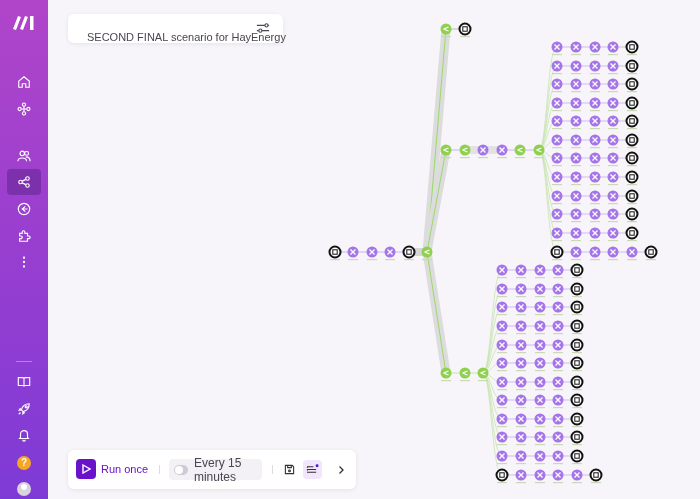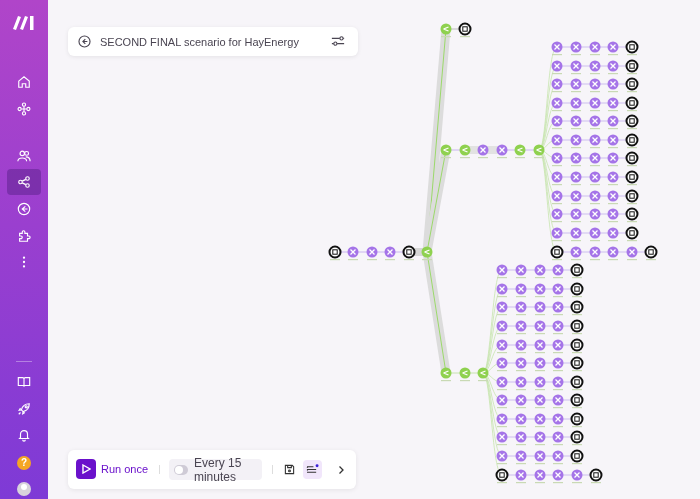--- a/index.html
+++ b/index.html
@@ -11,22 +11,22 @@
   .nav-item { position: absolute; left: 7px; width: 34px; height: 26px; border-radius: 4px;
     display: flex; align-items: center; justify-content: center; cursor: pointer; }
   .nav-item.active { background: rgba(60,20,110,0.35); }
   .nav-item svg { width: 14px; height: 14px; }
   .divider { position: absolute; left: 16px; top: 361px; width: 16px; height: 1px; background: rgba(255,255,255,0.35); }
   .help { position: absolute; left: 17px; top: 456px; width: 14px; height: 14px; border-radius: 50%;
     background: #f5a623; color: #fff; font-size: 10px; font-weight: bold; text-align: center; line-height: 14px; }
   .avatar { position: absolute; left: 17px; top: 482px; width: 14px; height: 14px; border-radius: 50%;
     background: #d8d3dc; overflow: hidden; }
   .avatar::after { content: ""; position: absolute; left: 4px; top: 2px; width: 6px; height: 6px; border-radius: 50%; background: #fff; }
-  .title-card { position: absolute; left: 68px; top: 27px; width: 290px; height: 29px; background: #fff;
-    border-radius: 6px; box-shadow: 0 1px 4px rgba(0,0,0,0.08); display: flex; align-items: center; }
+  .title-card { position: absolute; left: 68px; top: 14px; width: 215px; height: 29px; background: #fff;
+    border-radius: 6px; box-shadow: 0 1px 4px rgba(0,0,0,0.08); display: flex; align-items: flex-end; }
   .title-card .back { margin-left: 10px; width: 13px; height: 13px; cursor: pointer; }
   .title-card .title { margin-left: 9px; font-size: 11px; color: #4a4552; white-space: nowrap; }
   .title-card .settings { position: absolute; right: 13px; top: 8px; width: 14px; height: 12px; cursor: pointer; }
   .canvas { position: absolute; left: 48px; top: 0; width: 652px; height: 499px; }
   .bottom-bar { position: absolute; left: 68px; top: 450px; width: 288px; height: 39px; background: #fff;
     border-radius: 6px; box-shadow: 0 1px 5px rgba(0,0,0,0.08); }
   .run-btn { position: absolute; left: 8px; top: 9px; display: flex; align-items: center; cursor: pointer; }
   .run-icon { width: 20px; height: 20px; border-radius: 4px; background: #6a11cb; display: flex; align-items: center; justify-content: center; }
   .run-label { margin-left: 5px; font-size: 11px; color: #6a11cb; text-align: center; }
   .sep { position: absolute; top: 15px; width: 1px; height: 9px; background: #ddd; }

